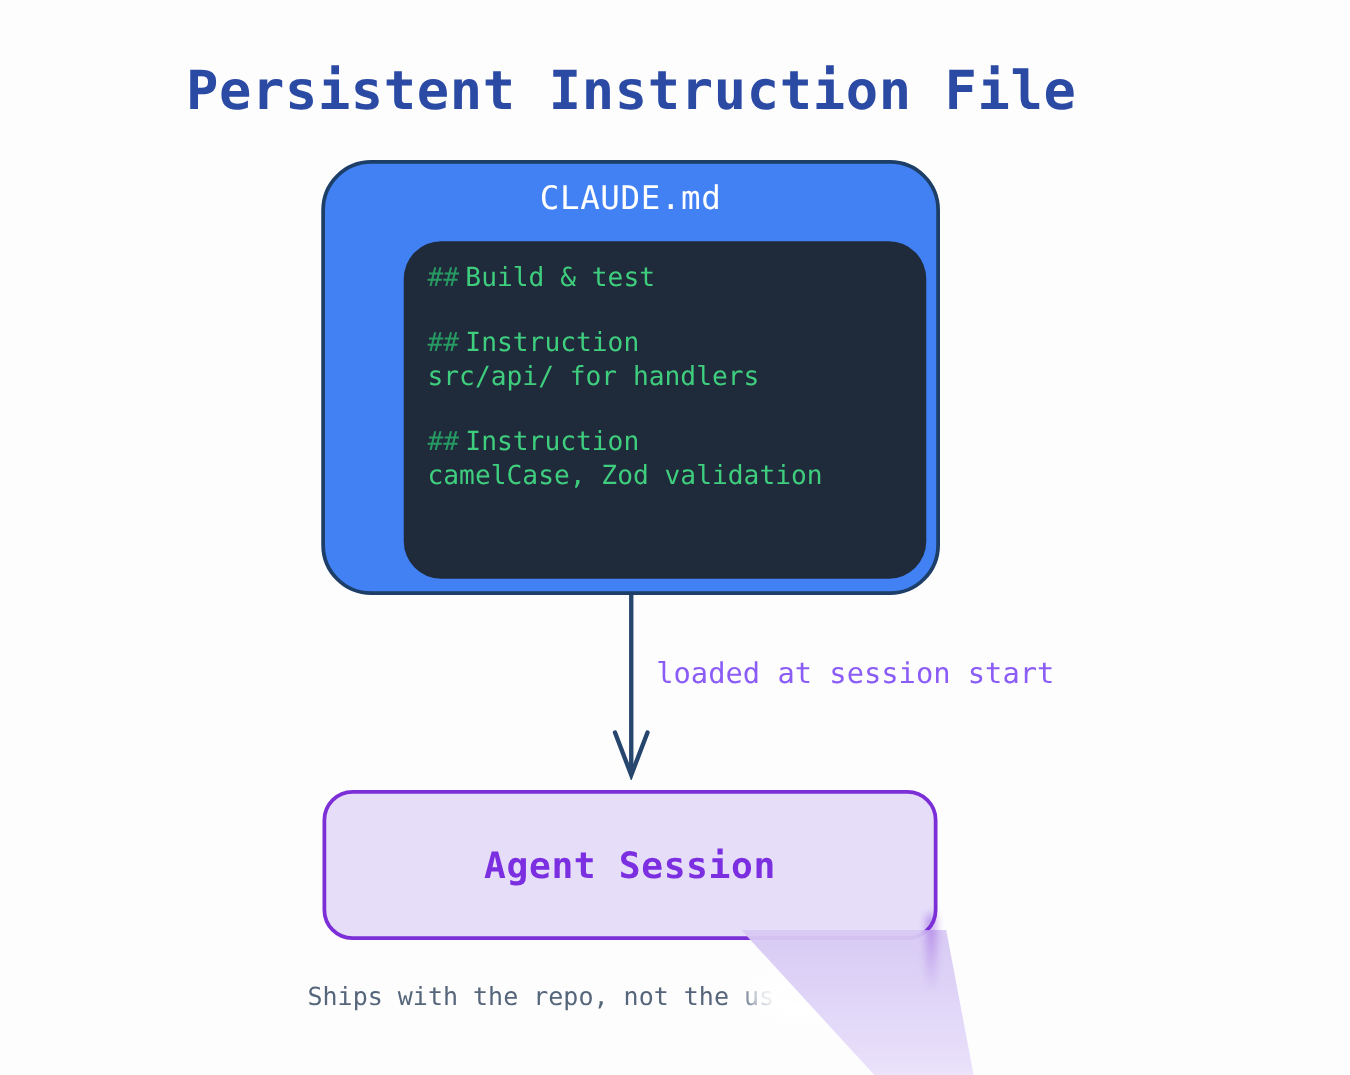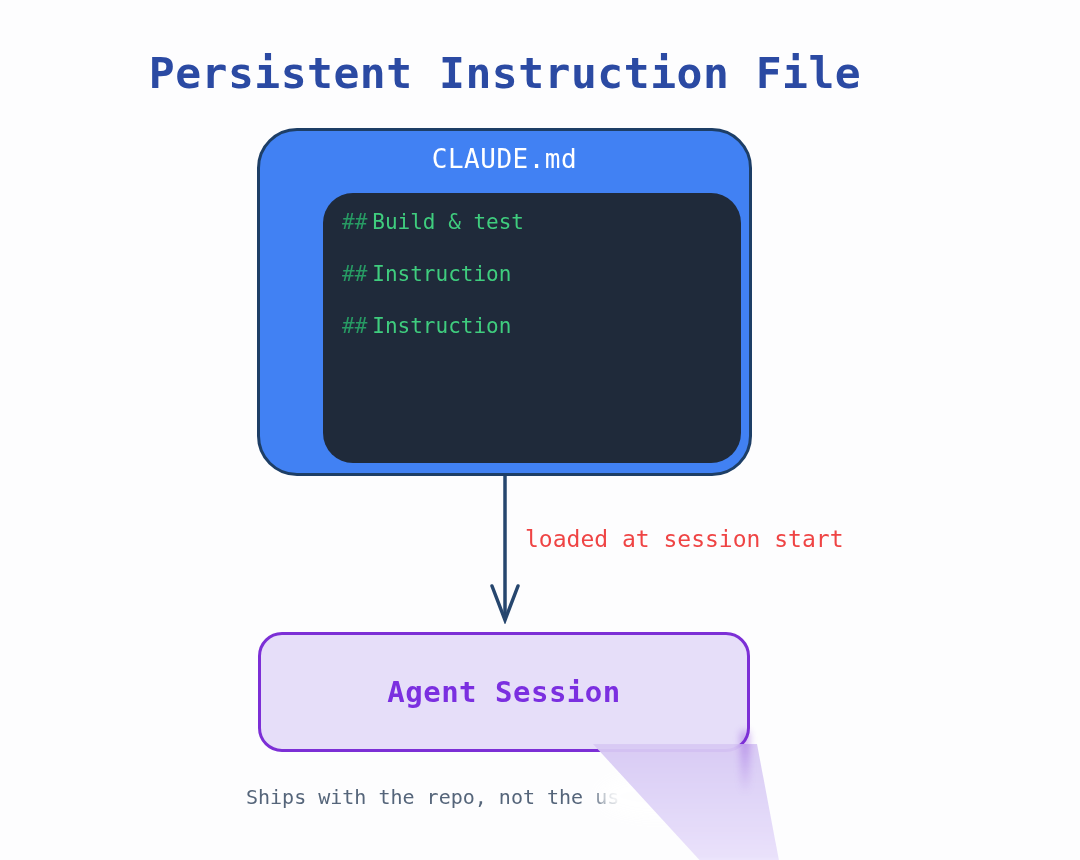--- a/index.html
+++ b/index.html
@@ -59,21 +59,21 @@
   
   .flow-arrow {
     position: absolute;
     left: 485px; top: 474px;
     width: 40px; height: 150px;
   }
   .arrow-label {
     position: absolute;
     left: 525px; top: 526px;
     font-size: 23px;
-    color: #ef4444;
+    color: #8b5cf6;
     white-space: pre;
   }
 
   
   .agent-box {
     position: absolute;
     left: 258px; top: 632px;
     width: 492px; height: 120px;
     background: #e6def9;
     border: 3.5px solid #7c2fd6;
@@ -136,24 +136,26 @@
     <div class="claude-box-title">CLAUDE.md</div>
 
     <div class="code-panel">
 
       <div class="code-block">
         <div class="code-line"><span class="code-marker">##</span><span>Build &amp; test</span></div>
       </div>
 
       <div class="code-block">
         <div class="code-line"><span class="code-marker">##</span><span>Instruction</span></div>
+        <div class="code-line">src/api/ for handlers</div>
       </div>
 
       <div class="code-block">
         <div class="code-line"><span class="code-marker">##</span><span>Instruction</span></div>
+        <div class="code-line">camelCase, Zod validation</div>
       </div>
 
     </div>
   </div>
 
   <svg class="flow-arrow" viewBox="0 0 40 150" xmlns="http://www.w3.org/2000/svg">
     <line x1="20" y1="2" x2="20" y2="144" stroke="#26466e" stroke-width="3.5"></line>
     <polyline points="7,112 20,146 33,112" fill="none" stroke="#26466e" stroke-width="3.5" stroke-linecap="round"></polyline>
   </svg>
 

